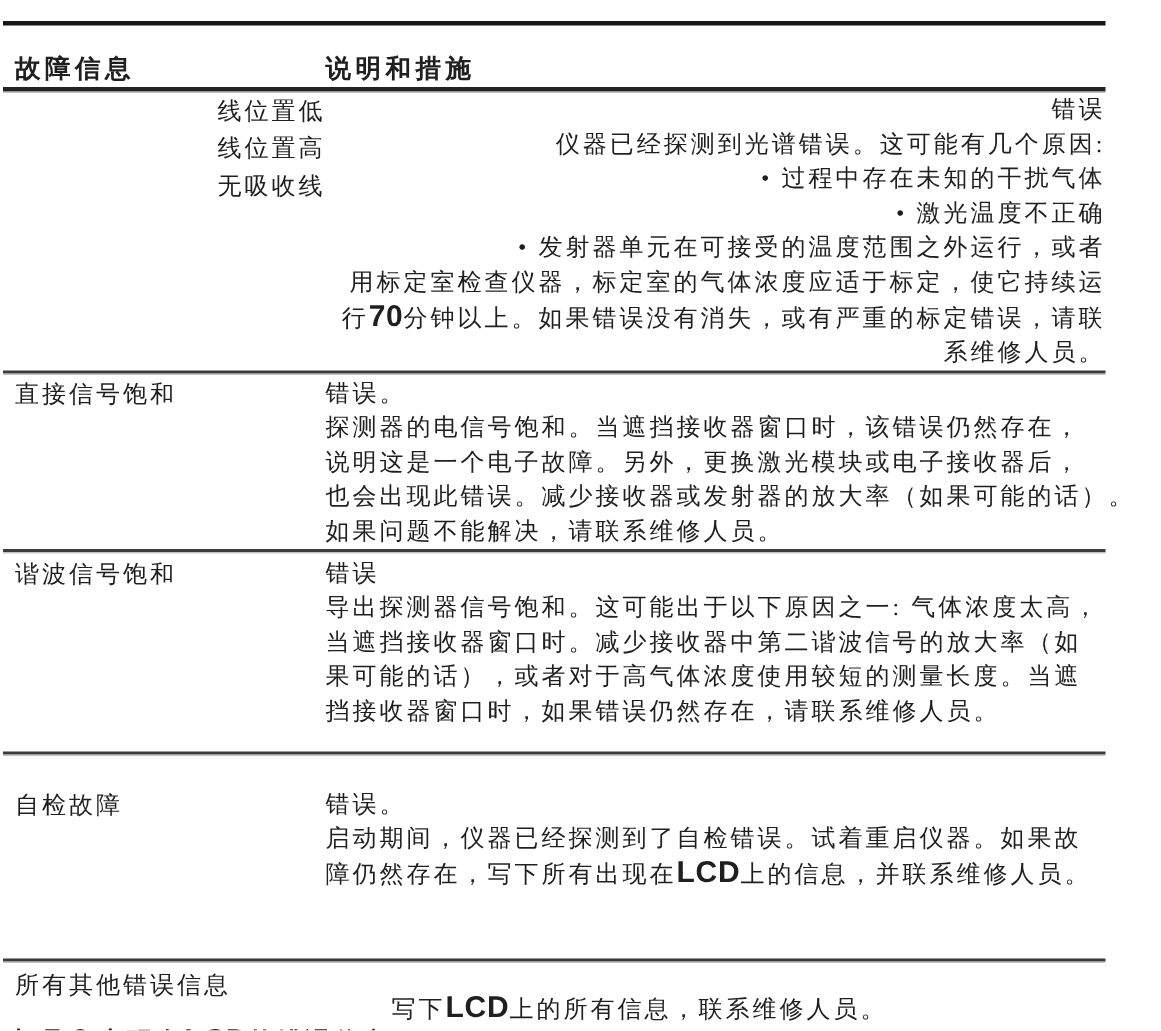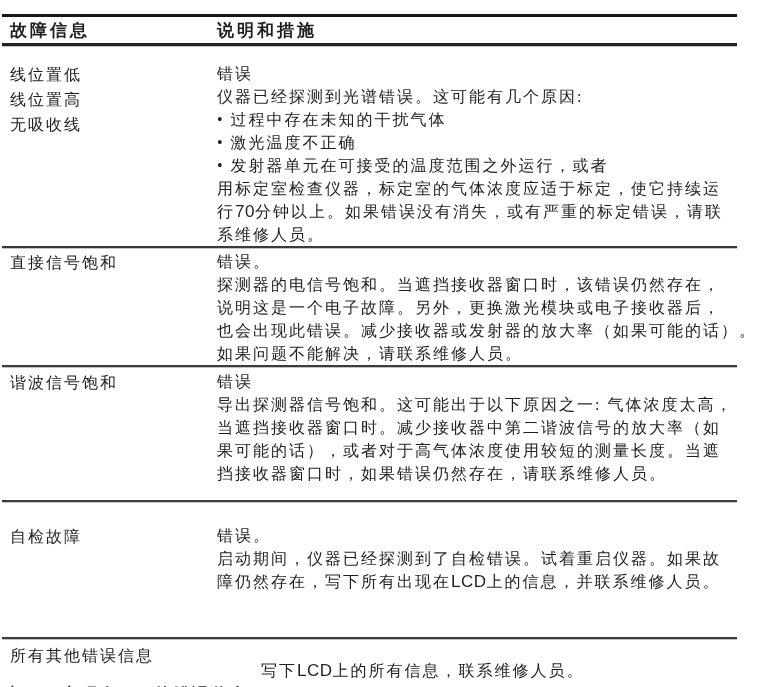--- a/index.html
+++ b/index.html
@@ -13,21 +13,21 @@
   }
   .fault-table{
     position:absolute;
     left:2px;top:14px;
     width:735px;
     border-top:3px solid #161616;
   }
   .thead{
     display:flex;
     height:25px;
-    padding-top:1px;
+    padding-top:16px;
     border-bottom:3px solid #222222;
     box-shadow:0 1px 0 #c4c4c4;
   }
   .th{
     font-weight:bold;
     font-size:17px;
     line-height:25px;
     letter-spacing:3px;
   }
   .col-left{width:207px;padding-left:8px;box-sizing:content-box;flex:none;}
@@ -35,42 +35,42 @@
   .trow{
     display:flex;
     border-bottom:2px solid #3b3b3b;
     box-shadow:0 1px 0 #c4c4c4;
   }
   .trow:last-child{
     border-bottom:4px solid #15803d;
     box-shadow:none;
     gap:44px;
   }
-  .row-0{padding:16px 0 0 0;}
+  .row-0{padding:1px 0 0 0;text-align:right;}
   .row-1{padding:2px 0 0 0;}
   .row-2{padding:3px 0 15px 0;}
   .row-3{padding:3px 0 44px 0;margin-top:19px;}
   .row-4{padding:4px 0 0 0;min-height:46px;}
   .fault-lines div{
     font-size:16px;
     line-height:25px;
     letter-spacing:2px;
     white-space:nowrap;
   }
   .desc-lines div{
     font-size:16px;
     line-height:23px;
     letter-spacing:2px;
     white-space:nowrap;
   }
   .row-4 .desc-lines{margin-top:16px;}
   .latin{
     font-family:"Liberation Sans","DejaVu Sans",sans-serif;
-    font-weight:400;
-    font-size:17px;
+    font-weight:700;
+    font-size:20px;
     letter-spacing:0.5px;
   }
   .caption{
     position:absolute;
     left:4px;top:683px;
     font-weight:bold;
     font-size:17px;
     letter-spacing:2px;
     white-space:nowrap;
   }

